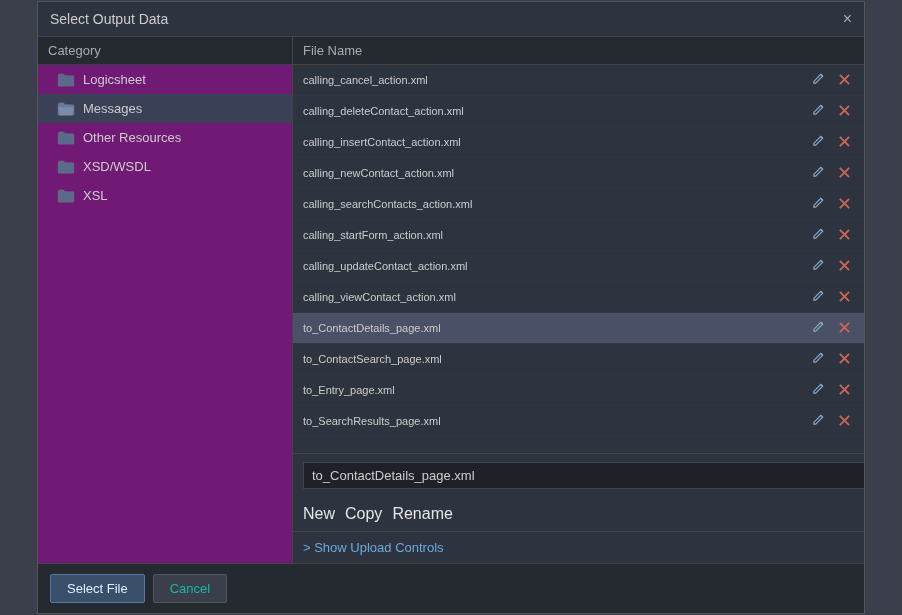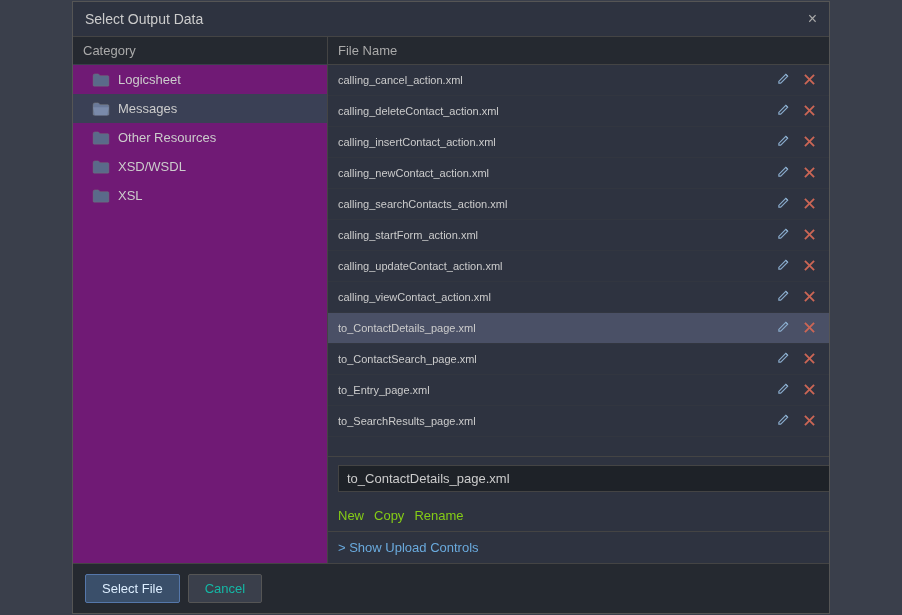--- a/index.html
+++ b/index.html
@@ -8,21 +8,21 @@
       font-size: 13px;
       background: #3a3f4b;
       color: #ccc;
       width: 902px;
       height: 615px;
       display: flex;
       align-items: center;
       justify-content: center;
     }
     .dialog {
-      width: 758px;
+      width: 828px;
       height: 613px;
       background: #2e3340;
       border: 1px solid #555;
       display: flex;
       flex-direction: column;
       position: relative;
     }
     .dialog-title {
       background: #2e3340;
       padding: 8px 12px;
@@ -147,23 +147,23 @@
       font-size: 13px;
       outline: none;
     }
     .file-actions-row {
       display: flex;
       align-items: center;
       padding: 8px 10px;
       gap: 10px;
     }
     .link-btn {
-      color: #84cc16;
-      cursor: pointer;
-      font-size: 13px;
+      color: #e5e5e5;
+      cursor: pointer;
+      font-size: 16px;
       text-decoration: none;
     }
     .upload-section {
       padding: 8px 10px;
       border-top: 1px solid #444;
     }
     .upload-toggle {
       color: #6aaadd;
       cursor: pointer;
       font-size: 13px;

